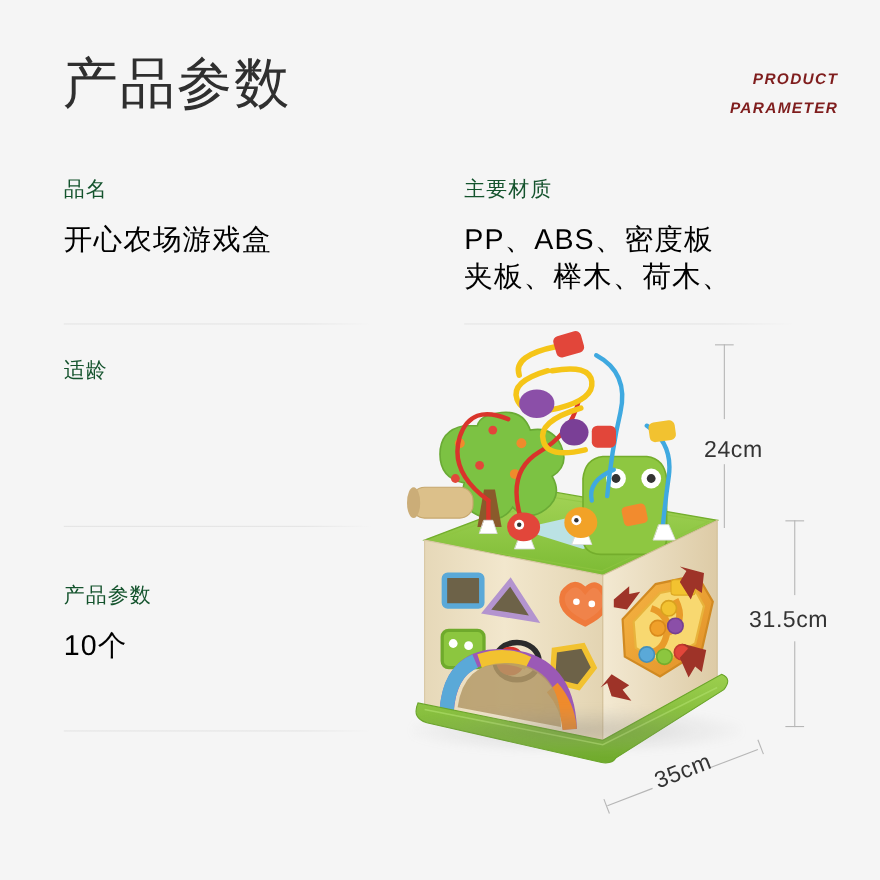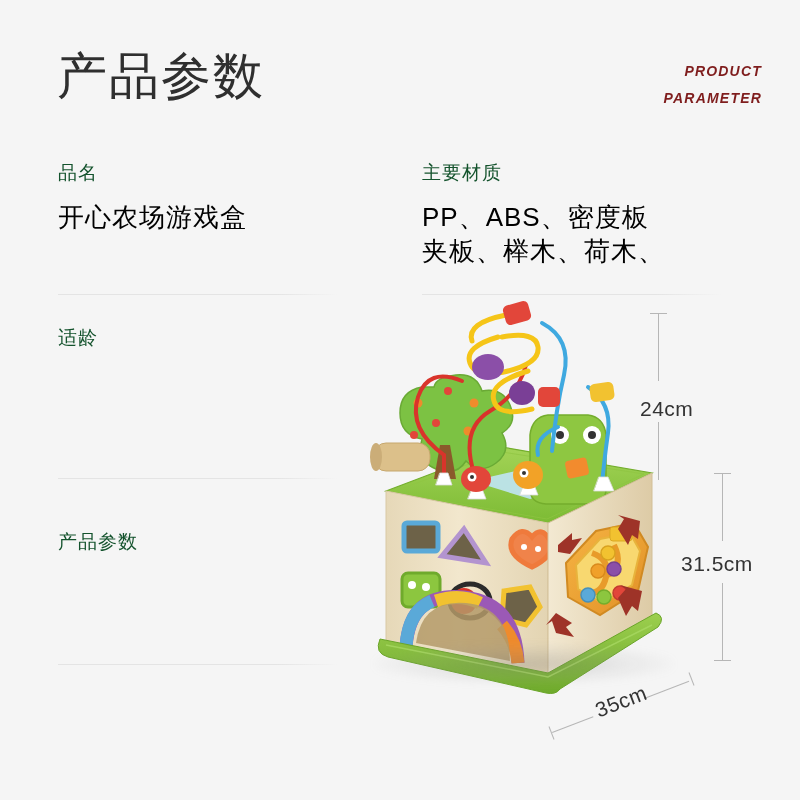--- a/index.html
+++ b/index.html
@@ -105,20 +105,21 @@
   </div>
   <div class="divider div-1"></div>
 
   <div class="spec spec-age">
     <div class="lbl">适龄</div>
   </div>
   <div class="divider div-2"></div>
 
   <div class="spec spec-parts">
     <div class="lbl">产品参数</div>
+    <div class="val">10个</div>
   </div>
   <div class="divider div-3"></div>
 
   <div class="spec spec-material">
     <div class="lbl">主要材质</div>
     <div class="val">PP、ABS、密度板</div>
     <div class="val">夹板、榉木、荷木、</div>
   </div>
   <div class="divider div-4"></div>
 

